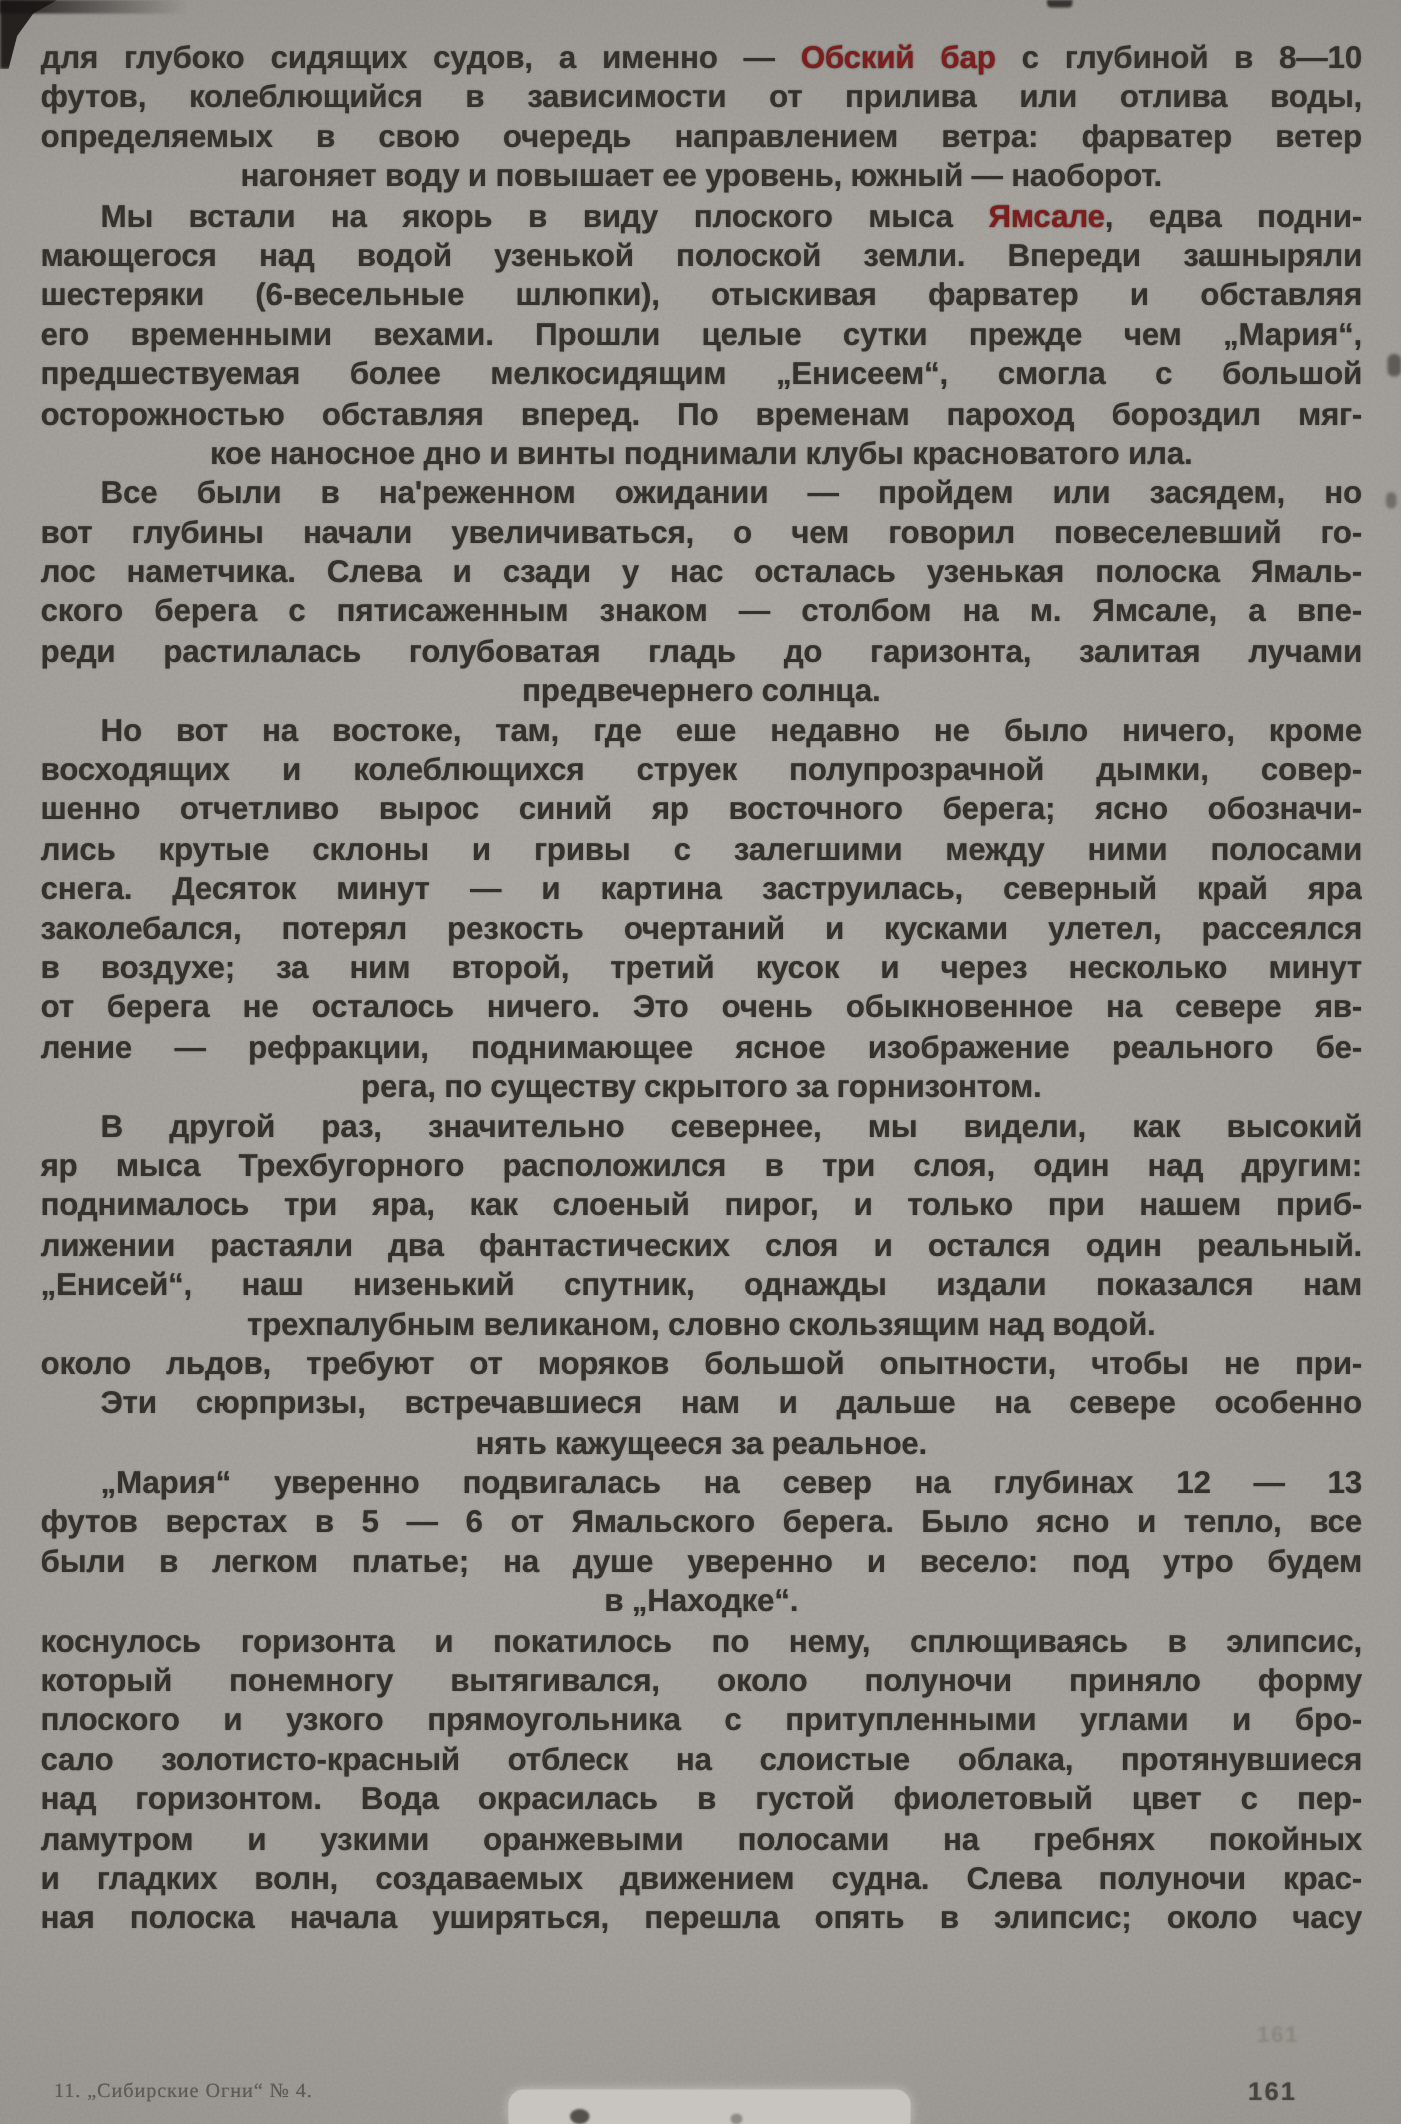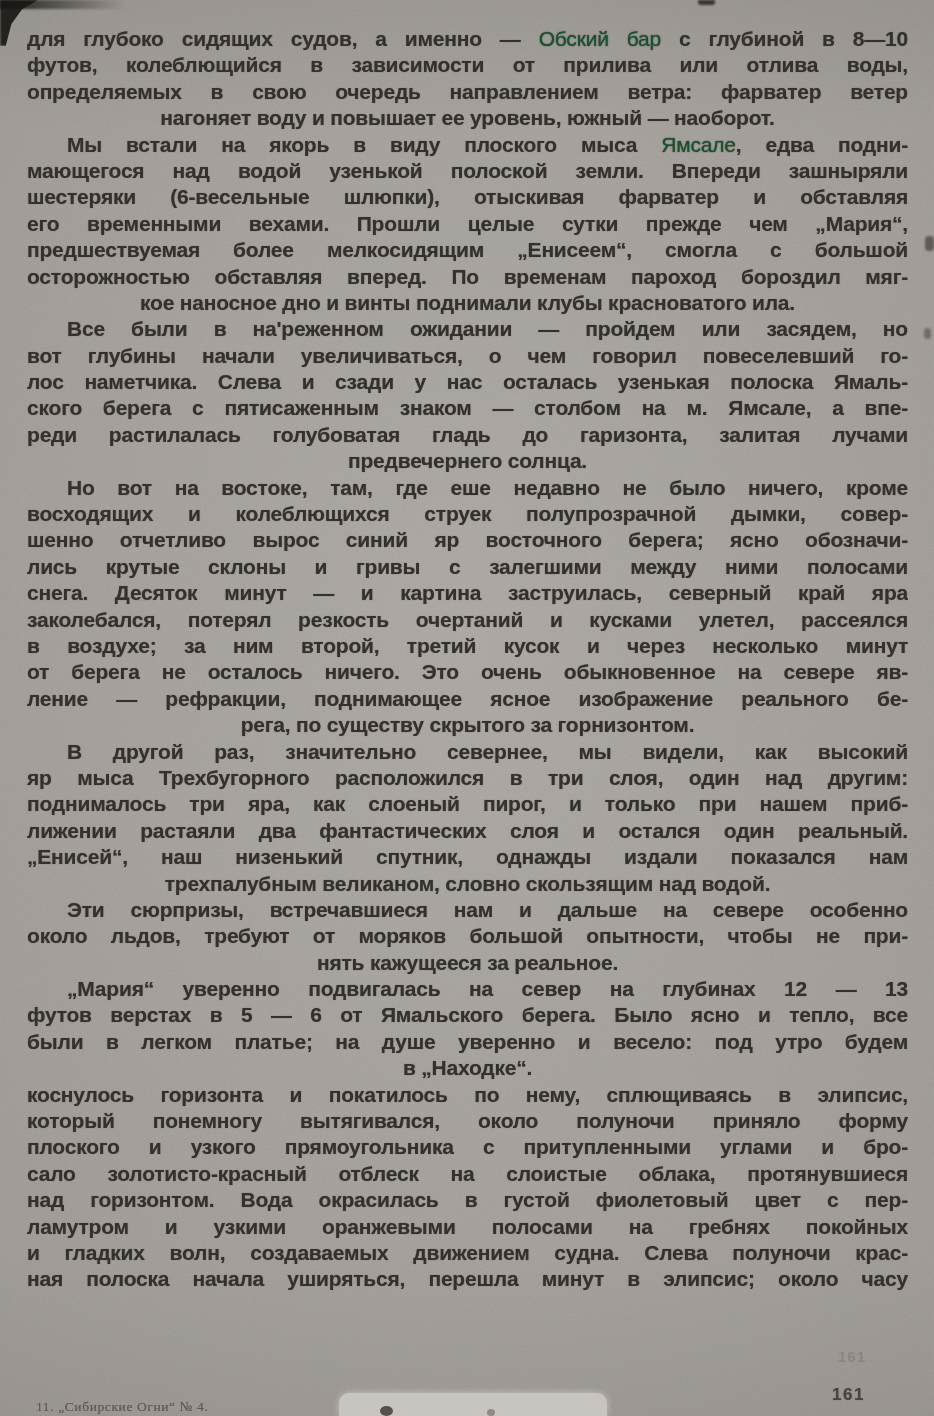--- a/index.html
+++ b/index.html
@@ -24,29 +24,28 @@
     font-size:21px;line-height:26.4px;font-weight:700;
     color:#34312d;
     letter-spacing:-0.2px;
     text-shadow:0 0 1px rgba(52,48,44,.55);
   }
   .line{
     height:26.4px;overflow:hidden;text-align:center;white-space:normal;
   }
   .line.j{text-align:justify;text-align-last:justify;}
   .line.ind{text-indent:40px;}
-  .line b{font-weight:400;color:#14532d;text-shadow:0 0 1.4px rgba(30,27,24,.8);}
+  .line b{font-weight:700;color:#7f1d1d;text-shadow:0 0 1.4px rgba(30,27,24,.8);}
 
   
   .footer-left{
     position:absolute;left:36px;top:1386px;
     font-family:"Liberation Serif", serif;
     font-size:13.5px;color:#5e5954;letter-spacing:.6px;
     text-shadow:0 0 .6px rgba(94,89,84,.6);
-    margin-top:13px;
   }
   .page-number{
     position:absolute;left:832px;top:1385px;
     font-size:17px;font-weight:700;color:#474340;letter-spacing:1.5px;
     text-shadow:0 0 1px rgba(71,67,64,.6);
   }
   .ghost-number{
     position:absolute;left:838px;top:1348px;
     font-size:15px;font-weight:700;color:rgba(110,104,98,.40);
     filter:blur(.6px);letter-spacing:1px;
@@ -143,37 +142,37 @@
     </div>
     <div>
       <div class="line j ind">В другой раз, значительно севернее, мы видели, как высокий</div>
       <div class="line j">яр мыса Трехбугорного расположился в три слоя, один над другим:</div>
       <div class="line j">поднималось три яра, как слоеный пирог, и только при нашем приб-</div>
       <div class="line j">лижении растаяли два фантастических слоя и остался один реальный.</div>
       <div class="line j">„Енисей“, наш низенький спутник, однажды издали показался нам</div>
       <div class="line">трехпалубным великаном, словно скользящим над водой.</div>
     </div>
     <div>
+      <div class="line j">около льдов, требуют от моряков большой опытности, чтобы не при-</div>
       <div class="line j ind">Эти сюрпризы, встречавшиеся нам и дальше на севере особенно</div>
-      <div class="line j">около льдов, требуют от моряков большой опытности, чтобы не при-</div>
       <div class="line">нять кажущееся за реальное.</div>
     </div>
     <div>
       <div class="line j ind">„Мария“ уверенно подвигалась на север на глубинах 12 — 13</div>
       <div class="line j">футов верстах в 5 — 6 от Ямальского берега. Было ясно и тепло, все</div>
       <div class="line j">были в легком платье; на душе уверенно и весело: под утро будем</div>
       <div class="line">в „Находке“.</div>
     </div>
     <div>
       <div class="line j">коснулось горизонта и покатилось по нему, сплющиваясь в элипсис,</div>
       <div class="line j">который понемногу вытягивался, около полуночи приняло форму</div>
       <div class="line j">плоского и узкого прямоугольника с притупленными углами и бро-</div>
       <div class="line j">сало золотисто-красный отблеск на слоистые облака, протянувшиеся</div>
       <div class="line j">над горизонтом. Вода окрасилась в густой фиолетовый цвет с пер-</div>
       <div class="line j">ламутром и узкими оранжевыми полосами на гребнях покойных</div>
       <div class="line j">и гладких волн, создаваемых движением судна. Слева полуночи крас-</div>
-      <div class="line j">ная полоска начала уширяться, перешла минут в элипсис; около часу</div>
+      <div class="line j">ная полоска начала уширяться, перешла опять в элипсис; около часу</div>
     </div>
   </div>
 
 <div class="ghost-number">161</div>
 <div class="footer-left">11. „Сибирские Огни“ № 4.</div>
 <div class="page-number">161</div>
 
 </body></html>

